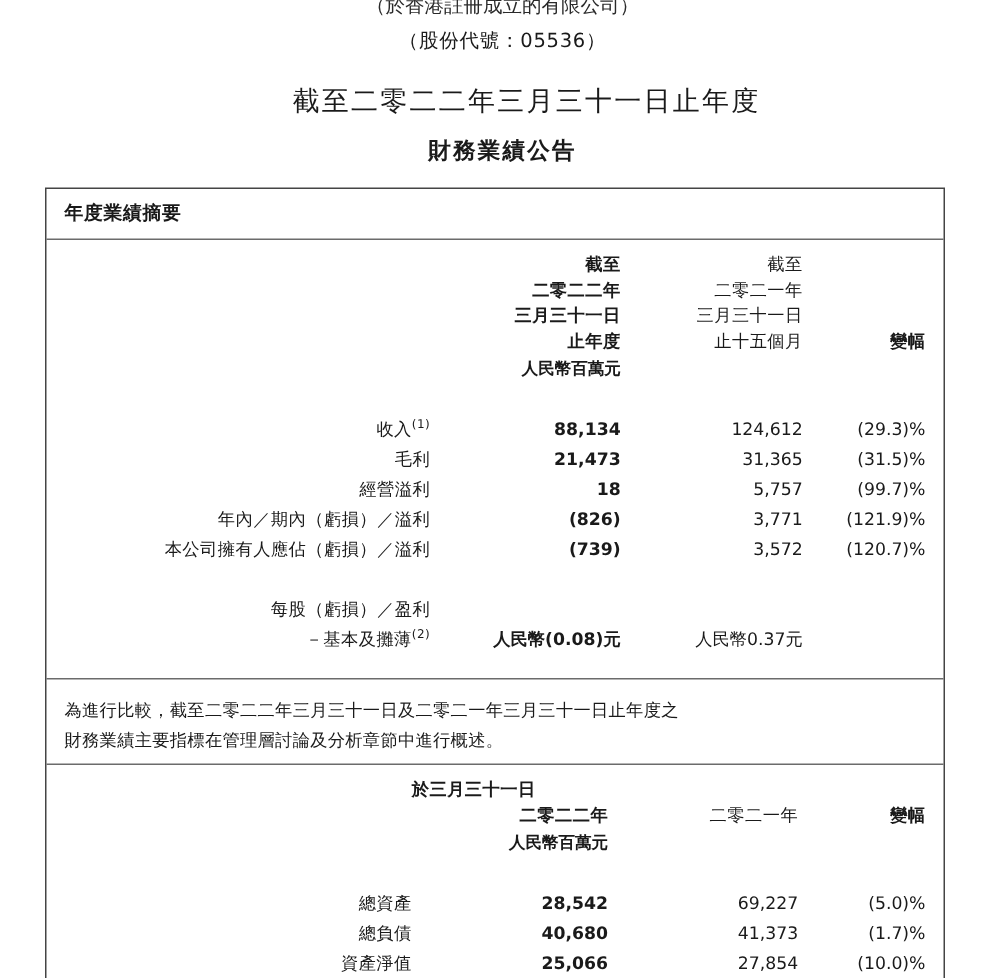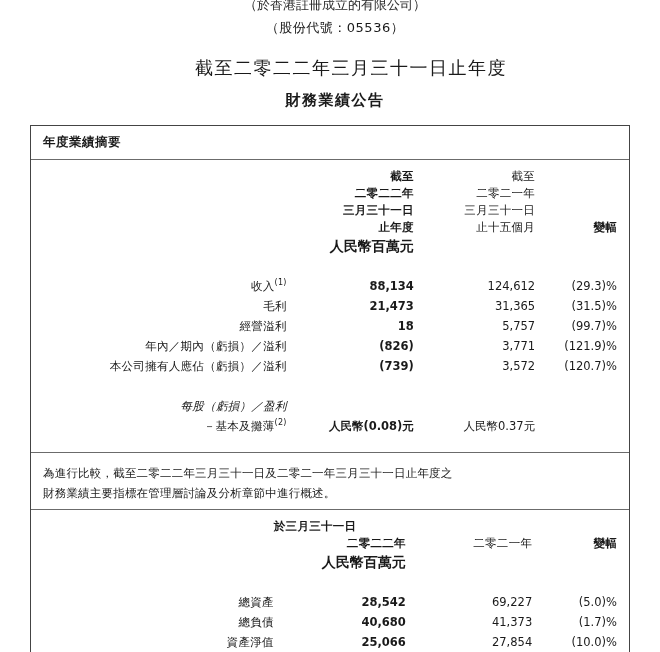--- a/index.html
+++ b/index.html
@@ -90,36 +90,36 @@
   .c-c { width: 88px; text-align: right; padding-right: 12px !important; }
   .hd {
     text-align: right;
     font-size: 11.5px;
     line-height: 17px;
     letter-spacing: 0.3px;
   }
   .hd-bold { font-weight: bold; }
   .unit {
     text-align: right;
-    font-size: 14px;
+    font-size: 11px;
     line-height: 20px;
     margin-top: 32px;
   }
   .row td { line-height: 20px; }
   .row .c-label { letter-spacing: 0.3px; }
   .num-bold { font-weight: bold; }
   sup {
     font-size: 8px;
     vertical-align: super;
     line-height: 0;
   }
   .spacer-8 td { height: 8px; }
   .spacer-14 td { height: 14px; }
   .spacer-20 td { height: 20px; }
-  .eps-label { letter-spacing: 0.3px; font-style: italic; }
+  .eps-label { letter-spacing: 0.3px; }
   .eps-sub { padding-left: 24px !important; letter-spacing: 0.3px; }
   .note {
     font-size: 11.5px;
     line-height: 20px;
     padding: 10px 14px 4px 12px;
     letter-spacing: 0.2px;
   }
   .hr-note {
     border-top: 1px solid #6b6b6b;
     margin: 2px 0 0 0;

